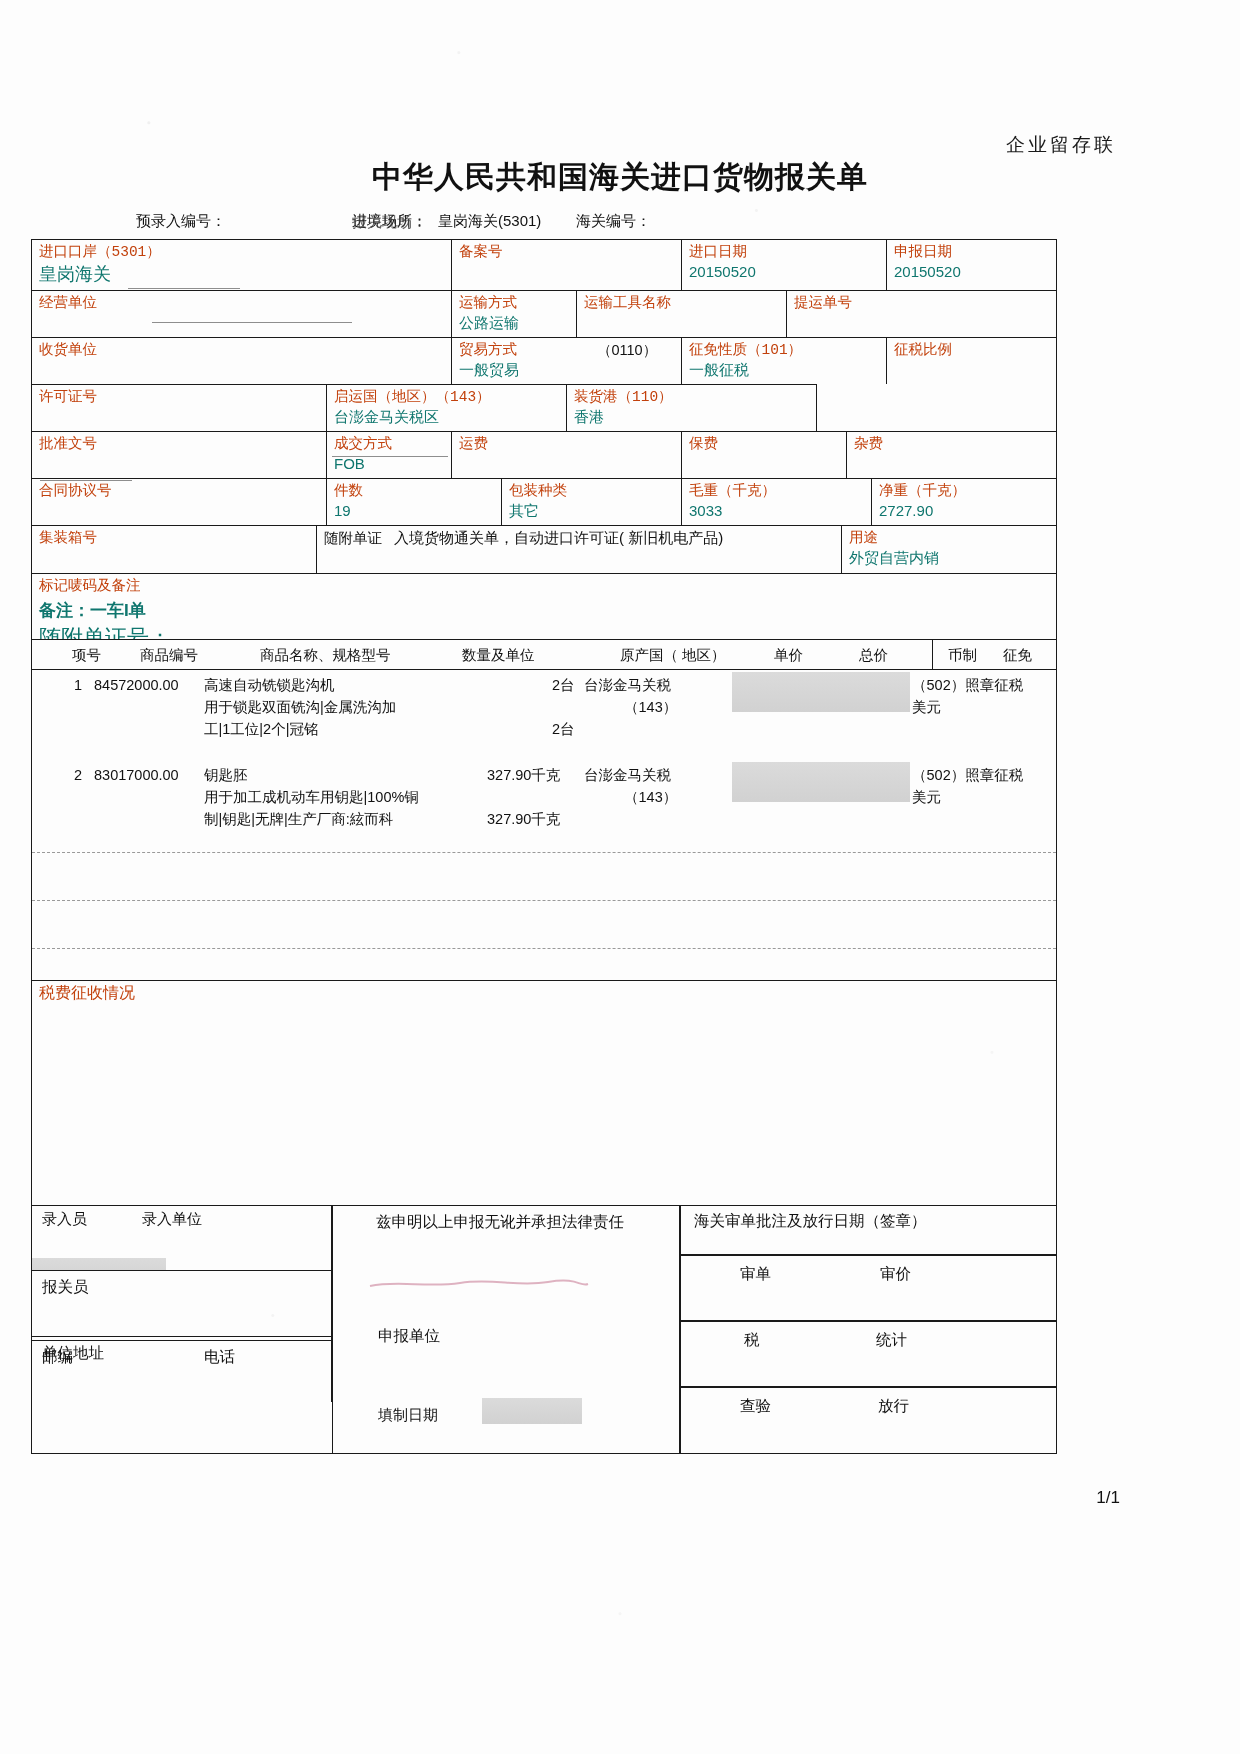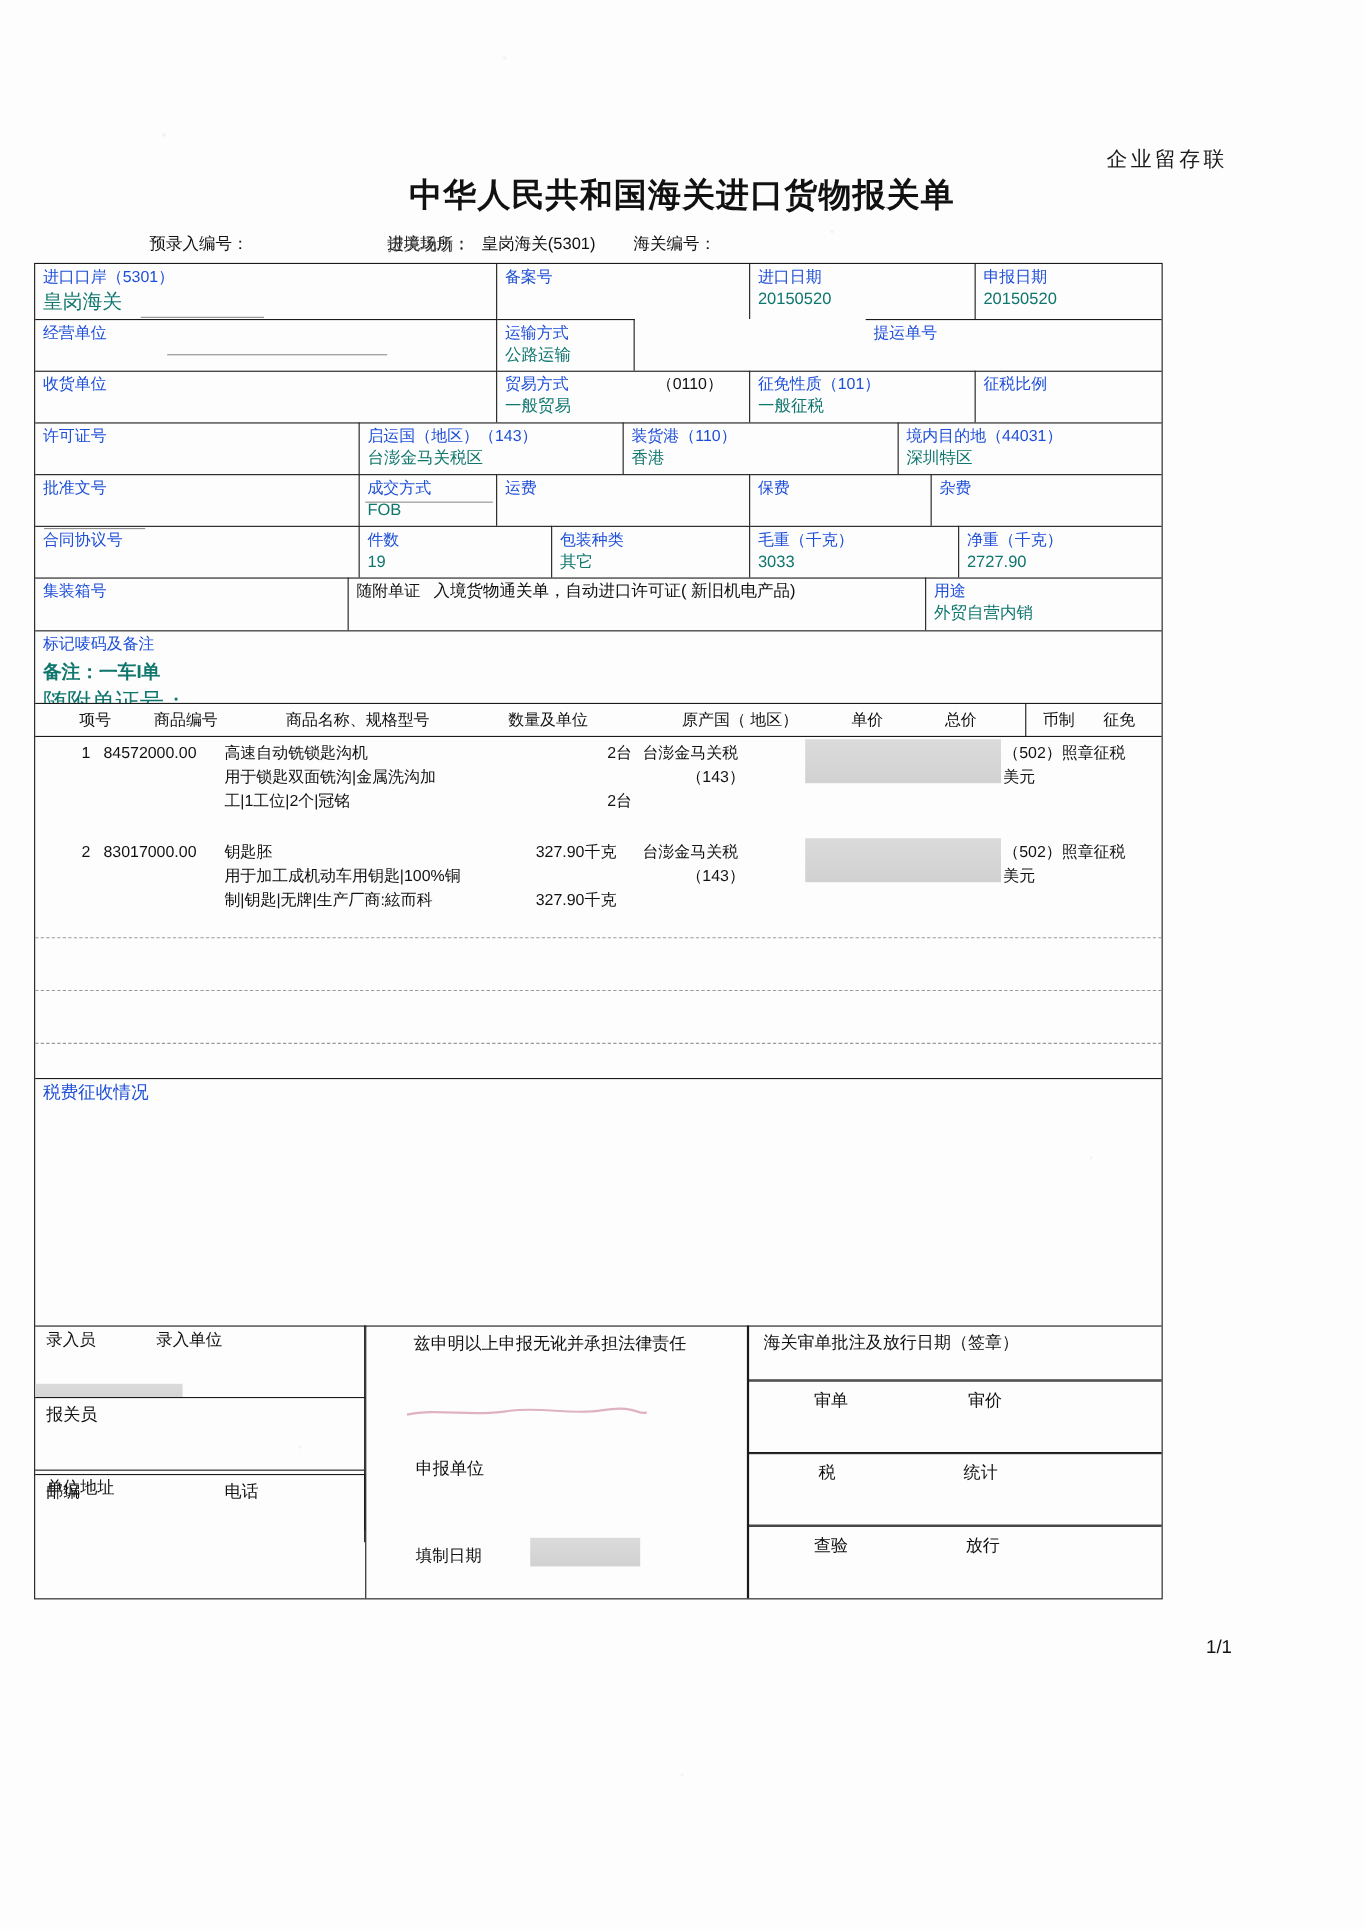--- a/index.html
+++ b/index.html
@@ -83,21 +83,21 @@
     position: absolute;
     box-sizing: border-box;
     font-size: 14.5px;
     line-height: 1.25;
     padding: 3px 6px 0 7px;
     overflow: hidden;
   }
   .bt { border-top: 1.1px solid #1a1a1a; }
   .br { border-right: 1.1px solid #1a1a1a; }
   .bb { border-bottom: 1.1px solid #1a1a1a; }
-  .lbl { display: block; font-size: 14.5px; color: #1d4ed8; }
+  .lbl { display: block; font-size: 14.5px; color: #c2410c; font-family: Liberation Mono, monospace; }
   .val { display: block; font-size: 15px; color: #0f766e; margin-top: 2px; }
   .big { font-size: 18px; }
 
   
   .ul {
     position: absolute;
     height: 1px;
     background: #333;
     opacity: .55;
   }
@@ -181,20 +181,24 @@
     </div>
 
     <div class="cell bt br" style="left:0;top:50px;width:420px;height:47px;">
       <span class="lbl">经营单位</span>
       <span class="val"></span>
     </div>
     <div class="cell bt br" style="left:420px;top:50px;width:125px;height:47px;">
       <span class="lbl">运输方式</span>
       <span class="val">公路运输</span>
     </div>
+    <div class="cell bt br" style="left:545px;top:50px;width:210px;height:47px;">
+      <span class="lbl">运输工具名称</span>
+      <span class="val"></span>
+    </div>
     <div class="cell bt" style="left:755px;top:50px;width:269px;height:47px;">
       <span class="lbl">提运单号</span>
       <span class="val"></span>
     </div>
 
     <div class="cell bt br" style="left:0;top:97px;width:420px;height:47px;">
       <span class="lbl">收货单位</span>
       <span class="val"></span>
     </div>
     <div class="cell bt br" style="left:420px;top:97px;width:230px;height:47px;">
@@ -215,24 +219,20 @@
       <span class="lbl">许可证号</span>
       <span class="val"></span>
     </div>
     <div class="cell bt br" style="left:295px;top:144px;width:240px;height:47px;">
       <span class="lbl">启运国（地区）（143）</span>
       <span class="val">台澎金马关税区</span>
     </div>
     <div class="cell bt br" style="left:535px;top:144px;width:250px;height:47px;">
       <span class="lbl">装货港（110）</span>
       <span class="val">香港</span>
-    </div>
-    <div class="cell bt" style="left:785px;top:144px;width:239px;height:47px;">
-      <span class="lbl">境内目的地（44031）</span>
-      <span class="val">深圳特区</span>
     </div>
 
     <div class="cell bt br" style="left:0;top:191px;width:295px;height:47px;">
       <span class="lbl">批准文号</span>
       <span class="val"></span>
     </div>
     <div class="cell bt br" style="left:295px;top:191px;width:125px;height:47px;">
       <span class="lbl">成交方式</span>
       <span class="val">FOB</span>
     </div>

